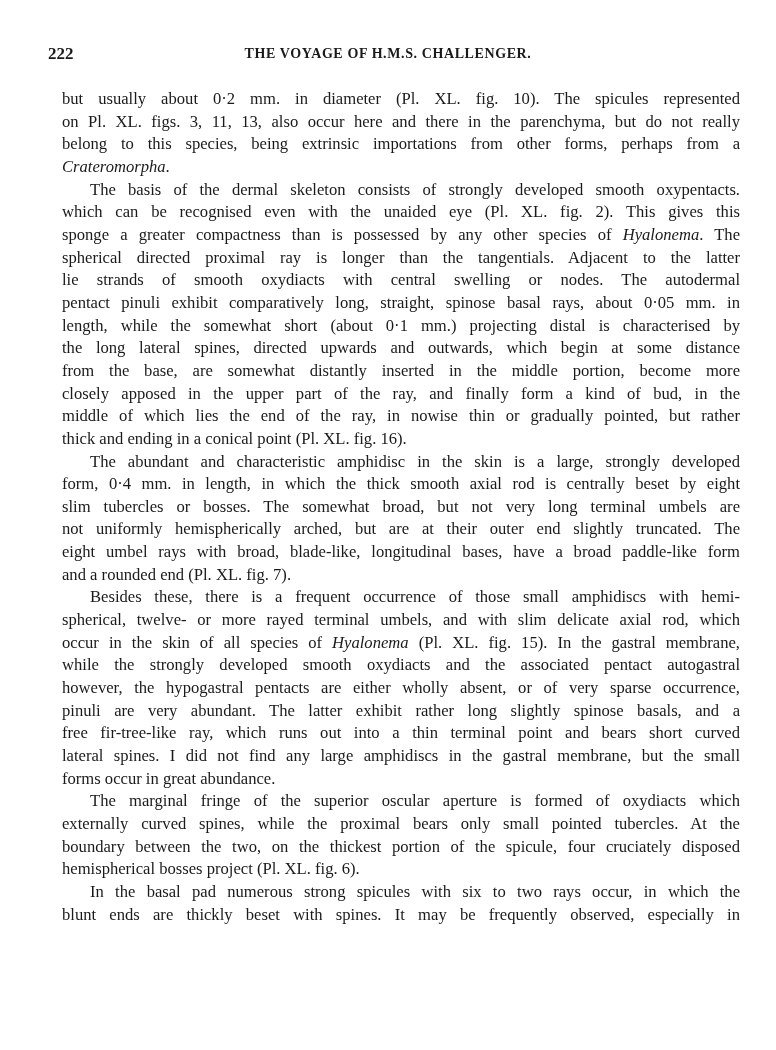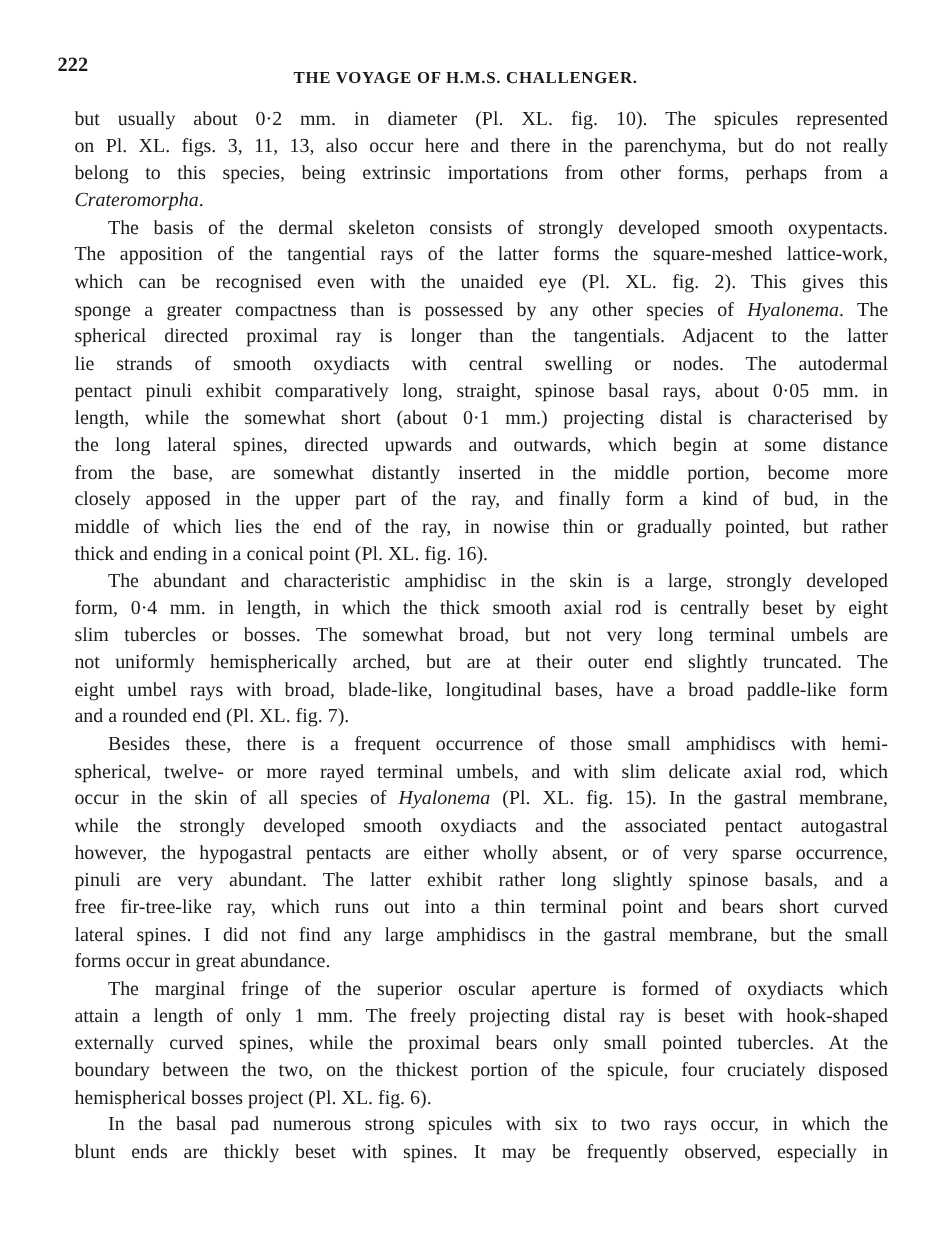--- a/index.html
+++ b/index.html
@@ -8,21 +8,21 @@
     font-family: "Liberation Serif", "DejaVu Serif", serif;
     color: #1a1a1a;
   }
   .page-number {
     position: absolute; left: 48px; top: 44px;
     font-size: 17px; font-weight: bold; letter-spacing: 0px;
   }
   .running-head {
     position: absolute; left: 0; width: 776px; top: 46px;
     text-align: center; font-size: 14px; letter-spacing: 0.6px;
-    text-transform: uppercase; font-weight: bold; margin-top: 12px;
+    text-transform: uppercase; font-weight: bold;
   }
   .body-text {
     position: absolute; left: 62px; top: 88px; width: 678px;
     font-size: 16.6px; line-height: 22.65px;
     text-align: justify;
   }
   .para { margin: 0; text-indent: 0; }
   .para.indent { text-indent: 28px; }
   .para .line { display: block; text-align: justify; text-align-last: justify; white-space: nowrap; }
   .para .line.last { text-align-last: left; }
@@ -36,21 +36,20 @@
 
 <div class="body-text" id="body-text">
     <div class="para">
       <span class="line">but usually about 0·2 mm. in diameter (Pl. XL. fig. 10).  The spicules represented</span>
       <span class="line">on Pl. XL. figs. 3, 11, 13, also occur here and there in the parenchyma, but do not really</span>
       <span class="line">belong to this species, being extrinsic importations from other forms, perhaps from a</span>
       <span class="line last"><span class="it">Crateromorpha</span>.</span>
     </div>
     <div class="para indent" style="text-indent: 0px;">
       <span class="line" style="padding-left: 28px;">The basis of the dermal skeleton consists of strongly developed smooth oxypentacts.</span>
-      <span class="line">The apposition of the tangential rays of the latter forms the square-meshed lattice-work,</span>
       <span class="line">which can be recognised even with the unaided eye (Pl. XL. fig. 2).  This gives this</span>
       <span class="line">sponge a greater compactness than is possessed by any other species of <span class="it">Hyalonema</span>.  The</span>
       <span class="line">spherical directed proximal ray is longer than the tangentials.  Adjacent to the latter</span>
       <span class="line">lie strands of smooth oxydiacts with central swelling or nodes.  The autodermal</span>
       <span class="line">pentact pinuli exhibit comparatively long, straight, spinose basal rays, about 0·05 mm. in</span>
       <span class="line">length, while the somewhat short (about 0·1 mm.) projecting distal is characterised by</span>
       <span class="line">the long lateral spines, directed upwards and outwards, which begin at some distance</span>
       <span class="line">from the base, are somewhat distantly inserted in the middle portion, become more</span>
       <span class="line">closely apposed in the upper part of the ray, and finally form a kind of bud, in the</span>
       <span class="line">middle of which lies the end of the ray, in nowise thin or gradually pointed, but rather</span>
@@ -70,21 +69,20 @@
       <span class="line">occur in the skin of all species of <span class="it">Hyalonema</span> (Pl. XL. fig. 15).  In the gastral membrane,</span>
       <span class="line">while the strongly developed smooth oxydiacts and the associated pentact autogastral</span>
       <span class="line">however, the hypogastral pentacts are either wholly absent, or of very sparse occurrence,</span>
       <span class="line">pinuli are very abundant.  The latter exhibit rather long slightly spinose basals, and a</span>
       <span class="line">free fir-tree-like ray, which runs out into a thin terminal point and bears short curved</span>
       <span class="line">lateral spines.  I did not find any large amphidiscs in the gastral membrane, but the small</span>
       <span class="line last">forms occur in great abundance.</span>
     </div>
     <div class="para indent" style="text-indent: 0px;">
       <span class="line" style="padding-left: 28px;">The marginal fringe of the superior oscular aperture is formed of oxydiacts which</span>
-      <span class="line">attain a length of only 1 mm.  The freely projecting distal ray is beset with hook-shaped</span>
       <span class="line">externally curved spines, while the proximal bears only small pointed tubercles.  At the</span>
       <span class="line">boundary between the two, on the thickest portion of the spicule, four cruciately disposed</span>
       <span class="line last">hemispherical bosses project (Pl. XL. fig. 6).</span>
     </div>
     <div class="para indent" style="text-indent: 0px;">
       <span class="line" style="padding-left: 28px;">In the basal pad numerous strong spicules with six to two rays occur, in which the</span>
       <span class="line">blunt ends are thickly beset with spines.  It may be frequently observed, especially in</span>
     </div>
   </div>
 

